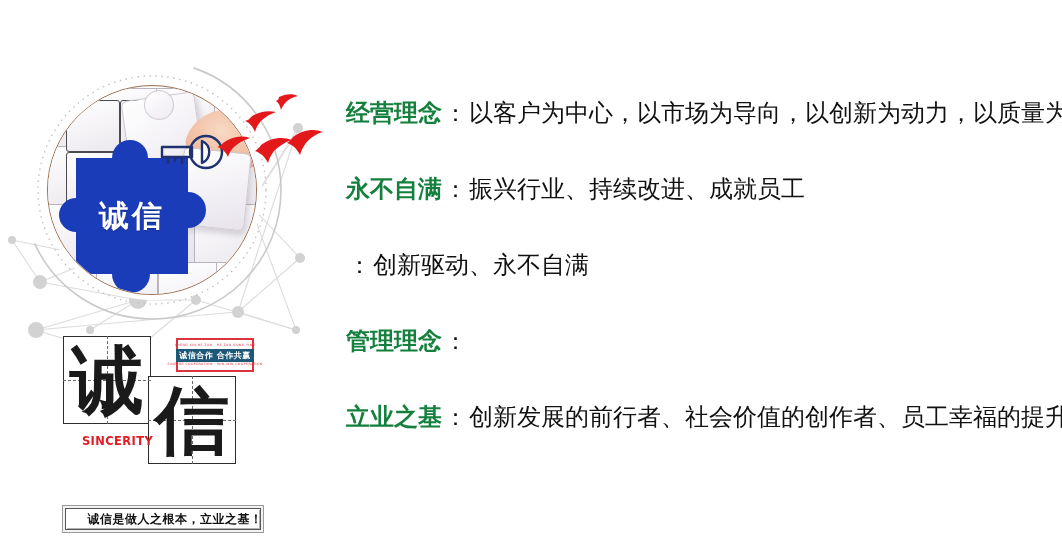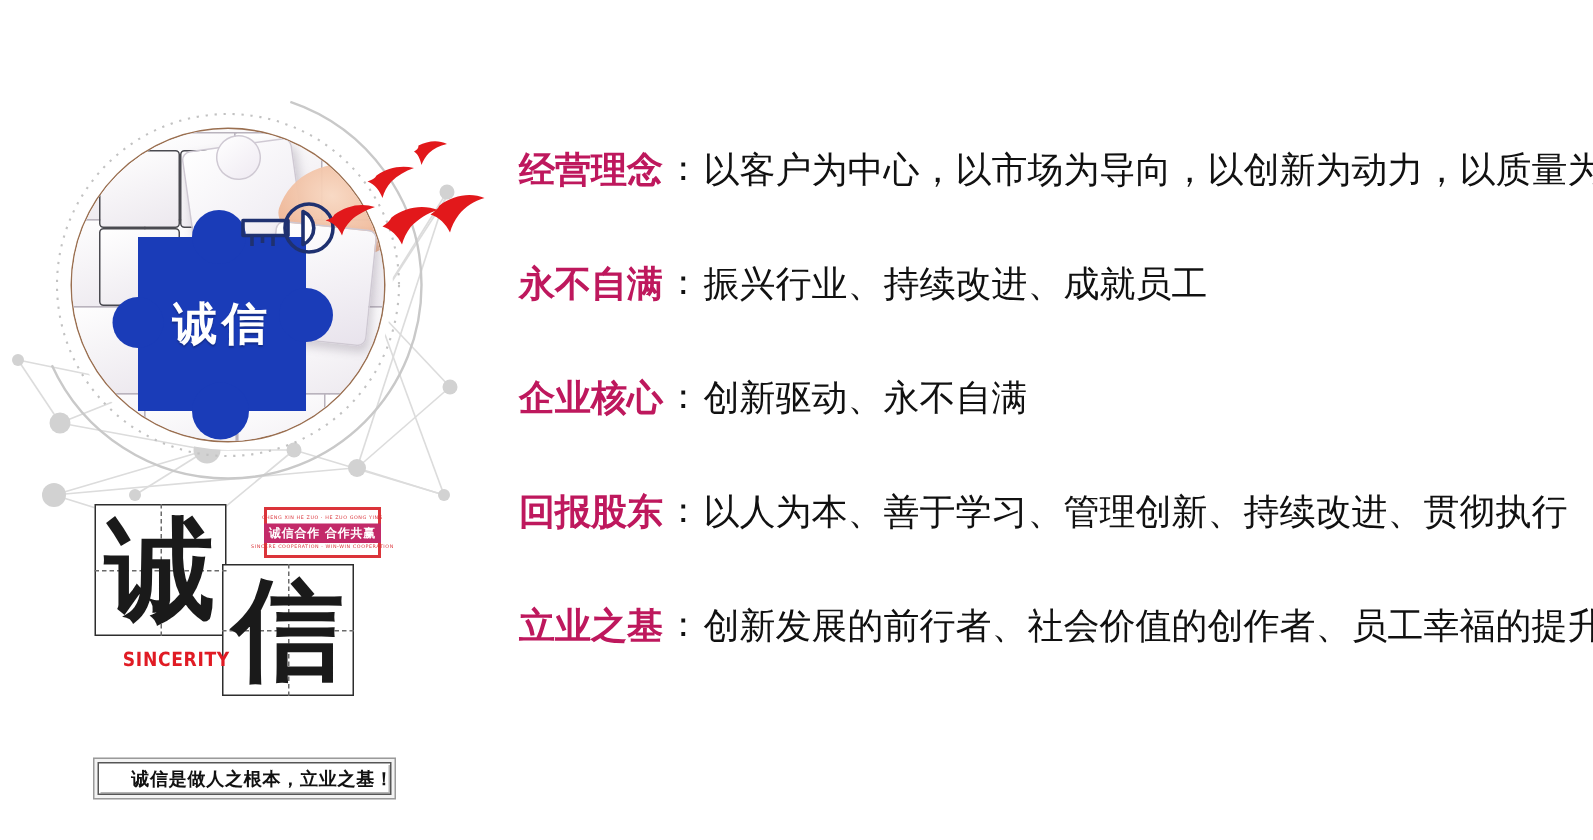--- a/index.html
+++ b/index.html
@@ -31,21 +31,21 @@
     box-sizing:border-box;
     background:
       radial-gradient(circle at 78% 18%, #f6ceb4 0%, #f3c3a4 7%, rgba(243,195,164,0) 22%),
       linear-gradient(150deg,#ffffff 0%,#f7f5f7 38%,#efeaf0 62%,#e3dbe6 100%);
   }
   .pz{position:absolute;background:linear-gradient(160deg,#ffffff,#ece8ee);border:1px solid #6f6f75;box-sizing:border-box;}
   .pz.l{border-color:#4a4a50;}
   .pz.soft{border-color:#b9b3bd;}
 
   #blue-piece{
-    position:absolute;left:44px;top:72px;width:112px;height:116px;
+    position:absolute;left:28px;top:72px;width:112px;height:116px;
     background:#1a3cb8;
   }
   #blue-piece:before{
     content:"";position:absolute;left:36px;top:-18px;width:36px;height:36px;border-radius:50%;background:#1a3cb8;
   }
   #blue-piece:after{
     content:"";position:absolute;left:36px;bottom:-19px;width:38px;height:38px;border-radius:50%;background:#1a3cb8;
   }
   .blue-ear{position:absolute;background:#1a3cb8;border-radius:50%;}
   #blue-label{
@@ -80,21 +80,21 @@
   }
   
   #stamp{
     position:absolute;left:118px;top:5px;width:74px;height:30px;
     border:2px solid #d8232a;background:#fff;
     display:flex;flex-direction:column;justify-content:center;align-items:center;
     opacity:.92;
   }
   #stamp .s-top{font-size:3.2px;color:#d8232a;letter-spacing:.4px;line-height:1.1;white-space:nowrap;}
   #stamp .s-main{
-    background:#be185d;color:#ffffff;font-size:8px;font-weight:700;
+    background:#0c4a6e;color:#ffffff;font-size:8px;font-weight:700;
     padding:1px 3px;white-space:nowrap;letter-spacing:.5px;margin:1px 0;
   }
   #stamp .s-bot{font-size:3.2px;color:#d8232a;letter-spacing:.4px;line-height:1.1;white-space:nowrap;}
 
   
   #caption-bar{
     position:absolute;left:62px;top:505px;width:202px;height:28px;
     border:1px solid #9a9a9a;
     background:#f3f3f3;
     box-sizing:border-box;
@@ -107,21 +107,21 @@
     display:flex;align-items:center;justify-content:center;
     box-shadow:inset 1px 1px 0 #ffffff, inset -1px -1px 0 #b4b4b4;
     padding-left:24px;
   }
   #caption-text{font-size:12px;color:#111;font-weight:600;letter-spacing:.5px;white-space:nowrap;}
 
   
   #text-col{position:absolute;left:346px;top:96px;width:700px;}
   .stmt{height:76px;display:flex;align-items:flex-start;white-space:nowrap;}
   .stmt .lbl{
-    color:#be185d;font-size:24px;font-weight:700;letter-spacing:0px;line-height:34px;
+    color:#15803d;font-size:24px;font-weight:700;letter-spacing:0px;line-height:34px;
   }
   .stmt .sep{color:#111;font-size:23px;line-height:34px;padding:0 2px;}
   .stmt .val{color:#111;font-size:24px;line-height:34px;letter-spacing:0px;}
 </style>
 </head>
 <body>
 
 <div id="stage">
 
   <div id="left-visual">
@@ -275,29 +275,27 @@
       <span class="val">以客户为中心，以市场为导向，以创新为动力，以质量为基础；</span>
     </div>
 
     <div class="stmt">
       <span class="lbl">永不自满</span>
       <span class="sep">：</span>
       <span class="val">振兴行业、持续改进、成就员工</span>
     </div>
 
     <div class="stmt">
-      <span class="lbl">企业核心</span>
       <span class="sep">：</span>
       <span class="val">创新驱动、永不自满</span>
     </div>
 
     <div class="stmt">
-      <span class="lbl">回报股东</span>
-      <span class="sep">：</span>
-      <span class="val">以人为本、善于学习、管理创新、持续改进、贯彻执行</span>
+      <span class="lbl">管理理念</span>
+      <span class="sep">：</span>
     </div>
 
     <div class="stmt">
       <span class="lbl">立业之基</span>
       <span class="sep">：</span>
       <span class="val">创新发展的前行者、社会价值的创作者、员工幸福的提升者</span>
     </div>
 
   </div>
 </div>

